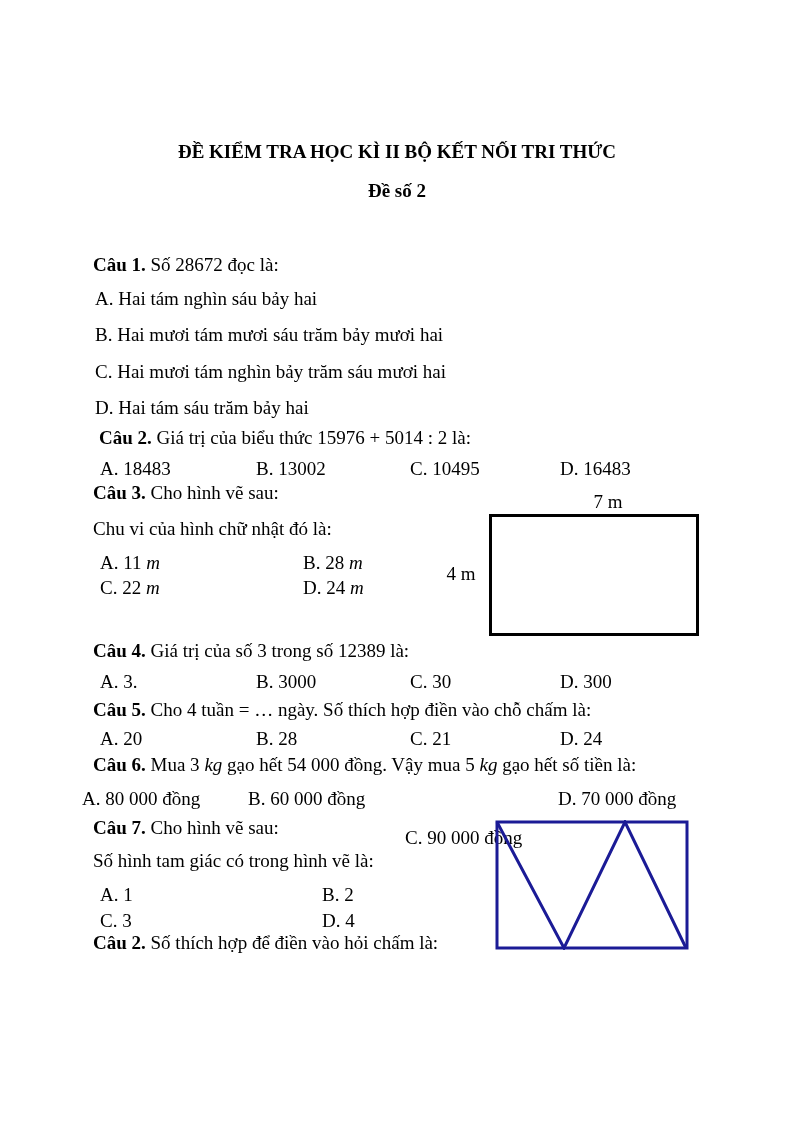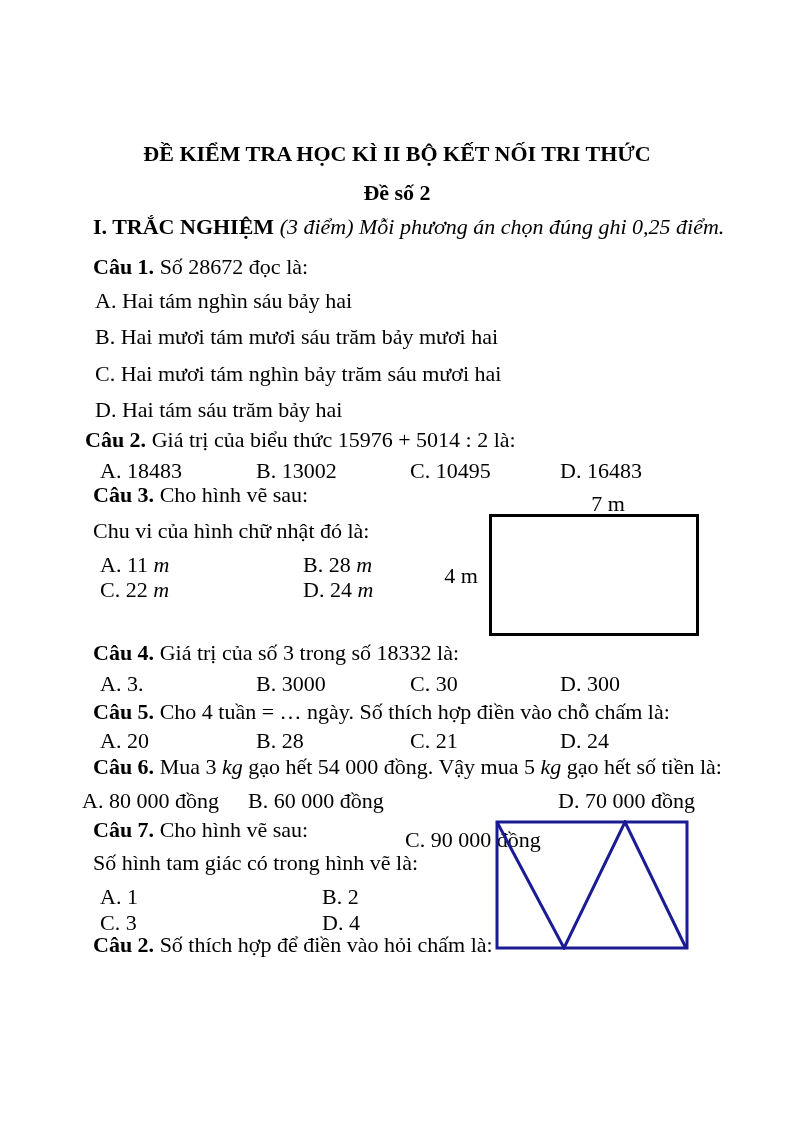--- a/index.html
+++ b/index.html
@@ -2,21 +2,21 @@
 <html><head>
 <meta charset="utf-8">
 <style>
   html,body {margin:0; padding:0; background:#e8e8e8;}
   .page {
     position:relative;
     width:794px; height:1122px;
     margin:0 auto;
     background:#ffffff;
     font-family:"Liberation Serif","DejaVu Serif",serif;
-    font-size:22px;
+    font-size:19px;
     color:#000000;
     overflow:hidden;
   }
   .line {position:absolute; white-space:nowrap; line-height:1.25;}
   .b {font-weight:700;}
   .i {font-style:italic;}
   .center {left:0; width:794px; text-align:center;}
   .rect-fig {
     position:absolute;
     border:3px solid #000000;
@@ -25,46 +25,45 @@
   }
   svg.tri-fig {position:absolute;}
 </style>
 </head>
 <body>
 
 <div class="page">
 
   <div class="line center b" style="top:140px">ĐỀ KIỂM TRA HỌC KÌ II BỘ KẾT NỐI TRI THỨC</div>
   <div class="line center b" style="top:179px">Đề số 2</div>
-  <div class="line" style="top:213px;left:93px"><span class="b">I. TRẮC NGHIỆM</span><span class="i"> (3 điểm) Mỗi phương án chọn đúng ghi 0,25 điểm.</span></div>
 
   <div class="line" style="top:253px;left:93px"><span class="b">Câu 1.</span><span> Số 28672 đọc là:</span></div>
   <div class="line" style="top:287px;left:95px">A. Hai tám nghìn sáu bảy hai</div>
   <div class="line" style="top:323px;left:95px">B. Hai mươi tám mươi sáu trăm bảy mươi hai</div>
   <div class="line" style="top:360px;left:95px">C. Hai mươi tám nghìn bảy trăm sáu mươi hai</div>
   <div class="line" style="top:396px;left:95px">D. Hai tám sáu trăm bảy hai</div>
 
-  <div class="line" style="top:426px;left:85px"><span class="b">Câu 2.</span><span> Giá trị của biểu thức 15976 + 5014 : 2 là:</span></div>
+  <div class="line" style="top:426px;left:99px"><span class="b">Câu 2.</span><span> Giá trị của biểu thức 15976 + 5014 : 2 là:</span></div>
   <div class="line" style="top:457px;left:100px">A. 18483</div>
   <div class="line" style="top:457px;left:256px">B. 13002</div>
   <div class="line" style="top:457px;left:410px">C. 10495</div>
   <div class="line" style="top:457px;left:560px">D. 16483</div>
 
   <div class="line" style="top:481px;left:93px"><span class="b">Câu 3.</span><span> Cho hình vẽ sau:</span></div>
   <div class="line" style="top:517px;left:93px">Chu vi của hình chữ nhật đó là:</div>
   <div class="line" style="top:551px;left:100px"><span>A. 11 </span><span class="i">m</span></div>
   <div class="line" style="top:551px;left:303px"><span>B. 28 </span><span class="i">m</span></div>
   <div class="line" style="top:576px;left:100px"><span>C. 22 </span><span class="i">m</span></div>
   <div class="line" style="top:576px;left:303px"><span>D. 24 </span><span class="i">m</span></div>
 
   <div class="line" style="top:490px;left:503px;width:210px;text-align:center">7 m</div>
   <div class="line" style="top:562px;left:437px;width:48px;text-align:center">4 m</div>
   <div class="rect-fig" style="left:489px;top:514px;width:210px;height:122px"></div>
 
-  <div class="line" style="top:639px;left:93px"><span class="b">Câu 4.</span><span> Giá trị của số 3 trong số 18332 là:</span></div>
+  <div class="line" style="top:639px;left:93px"><span class="b">Câu 4.</span><span> Giá trị của số 3 trong số 12389 là:</span></div>
   <div class="line" style="top:670px;left:100px">A. 3.</div>
   <div class="line" style="top:670px;left:256px">B. 3000</div>
   <div class="line" style="top:670px;left:410px">C. 30</div>
   <div class="line" style="top:670px;left:560px">D. 300</div>
 
   <div class="line" style="top:698px;left:93px"><span class="b">Câu 5.</span><span> Cho 4 tuần = … ngày. Số thích hợp điền vào chỗ chấm là:</span></div>
   <div class="line" style="top:727px;left:100px">A. 20</div>
   <div class="line" style="top:727px;left:256px">B. 28</div>
   <div class="line" style="top:727px;left:410px">C. 21</div>
   <div class="line" style="top:727px;left:560px">D. 24</div>

